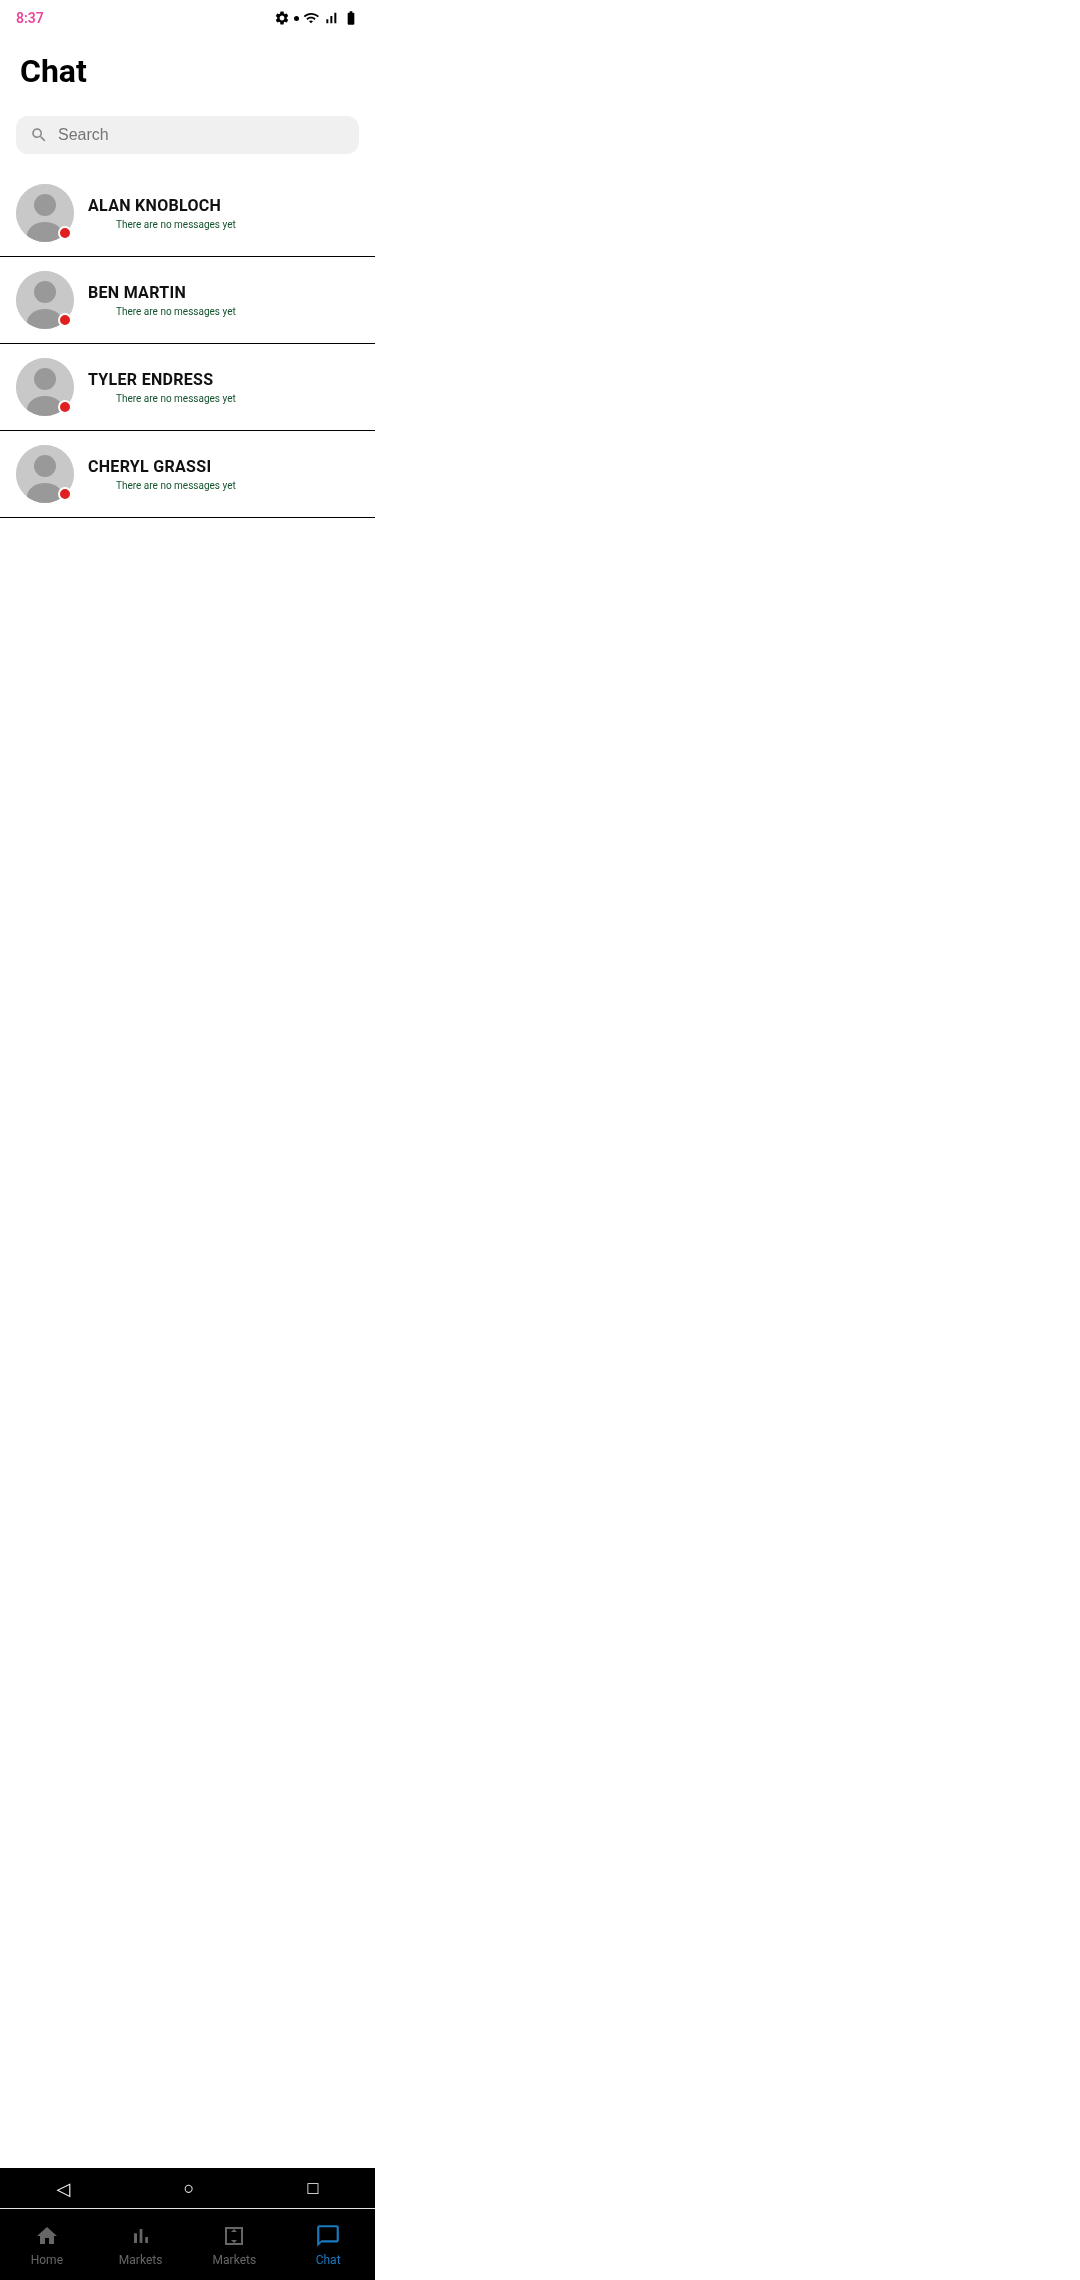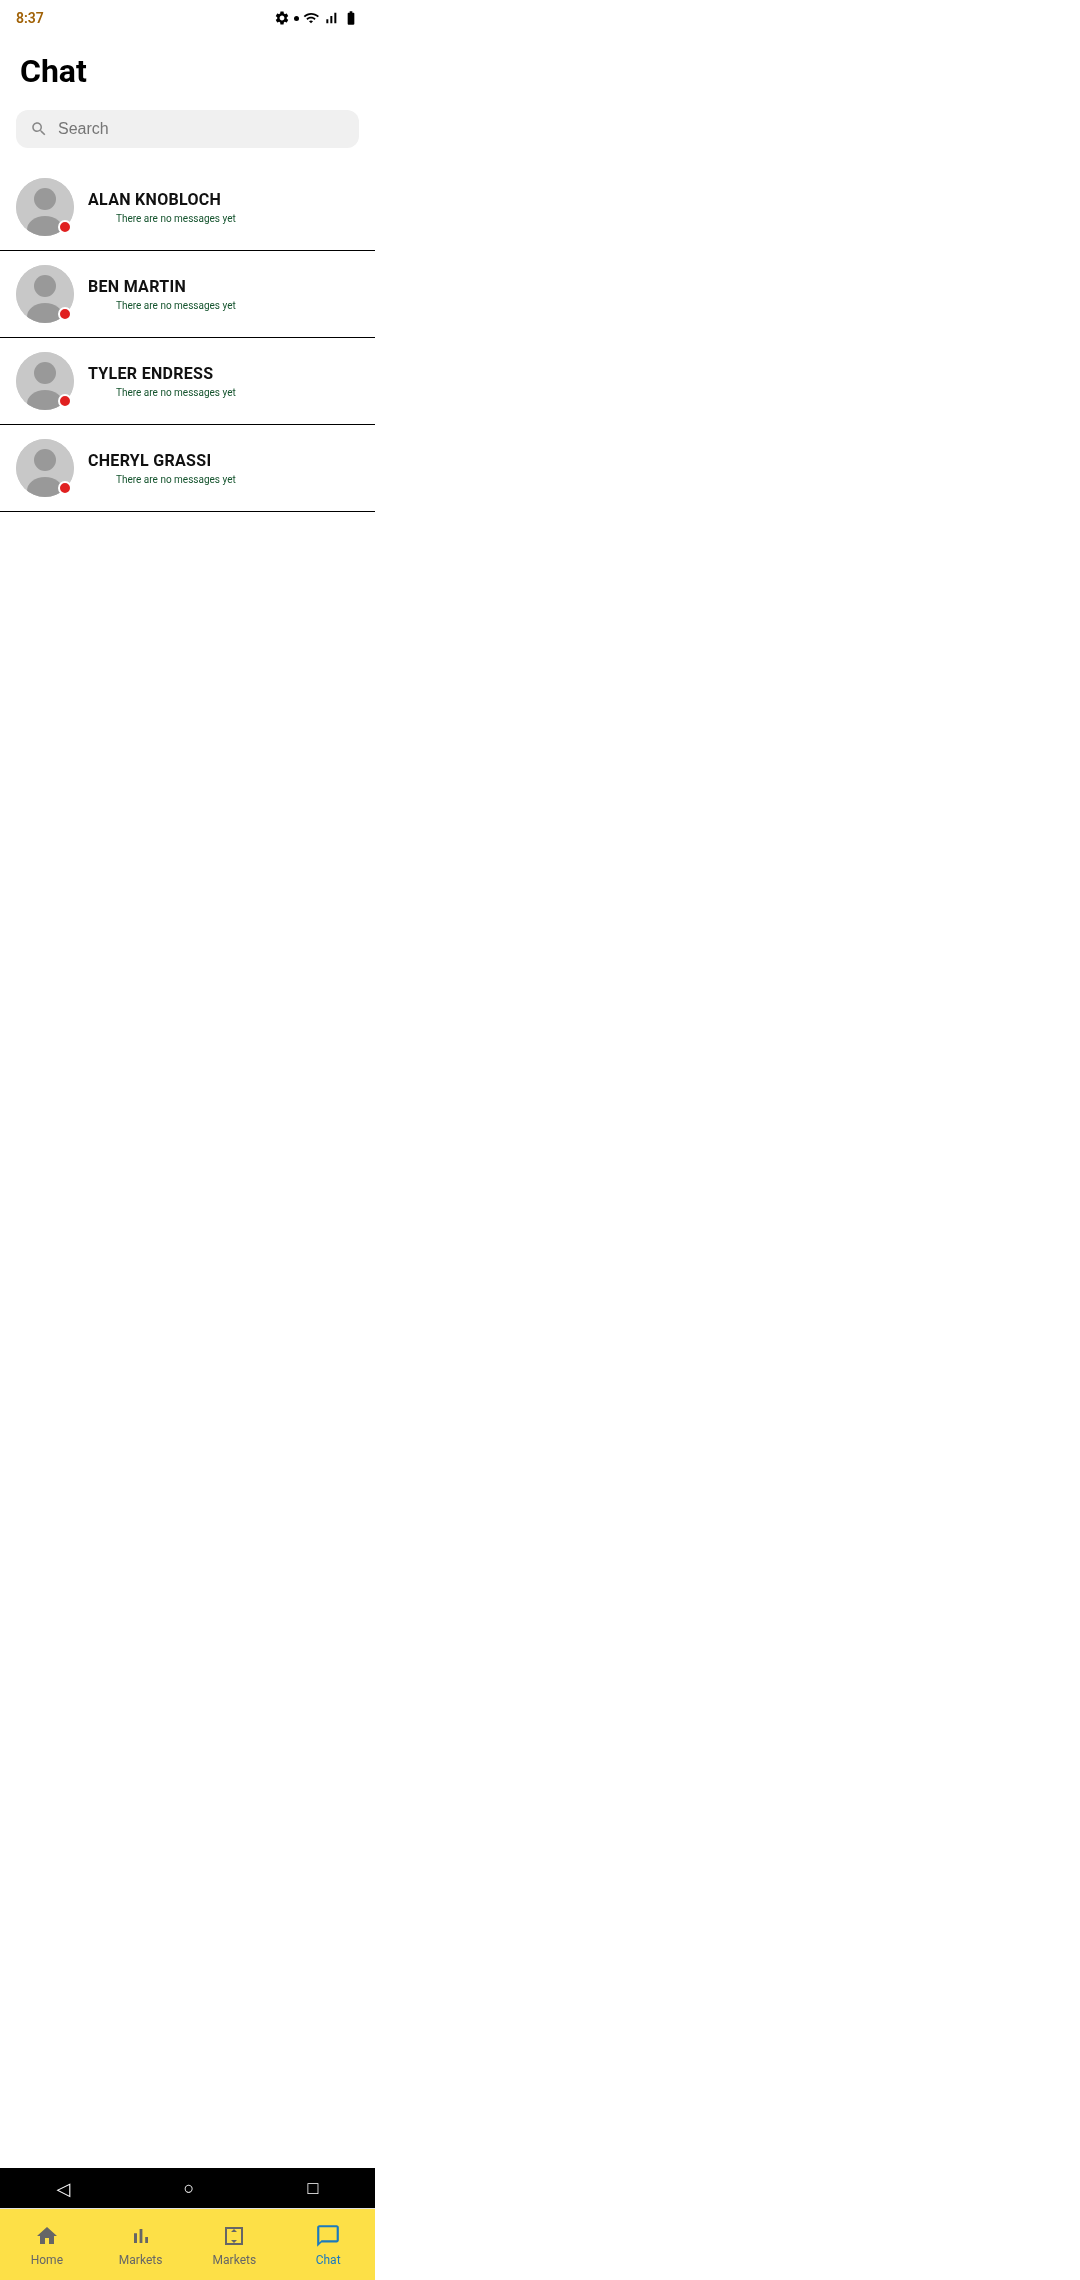--- a/index.html
+++ b/index.html
@@ -23,21 +23,21 @@
       justify-content: space-between;
       align-items: center;
       padding: 8px 16px;
       background: #ffffff;
       height: 36px;
     }
 
     .status-time {
       font-size: 14px;
       font-weight: 600;
-      color: #a16207;
+      color: #ec4899;
     }
 
     .status-icons {
       display: flex;
       align-items: center;
       gap: 4px;
     }
 
     .status-icons svg {
       width: 16px;
@@ -49,21 +49,21 @@
       padding: 16px 20px 12px;
     }
 
     .page-title {
       font-size: 32px;
       font-weight: 700;
       color: #000;
     }
 
     .search-container {
-      margin: 8px 16px 16px;
+      margin: 14px 16px 16px;
     }
 
     .search-bar {
       display: flex;
       align-items: center;
       background: #f0f0f0;
       border-radius: 12px;
       padding: 10px 14px;
       gap: 10px;
     }
@@ -143,21 +143,21 @@
       font-size: 10px;
       color: #14532d;
       margin-left: 28px;
     }
 
     .bottom-nav {
       position: fixed;
       bottom: 0;
       left: 0;
       width: 375px;
-      background: #fde047;
+      background: #000000;
       border-top: 1px solid #e0e0e0;
       display: flex;
       align-items: center;
       height: 72px;
       padding-bottom: 8px;
     }
 
     .nav-item {
       flex: 1;
       display: flex;

